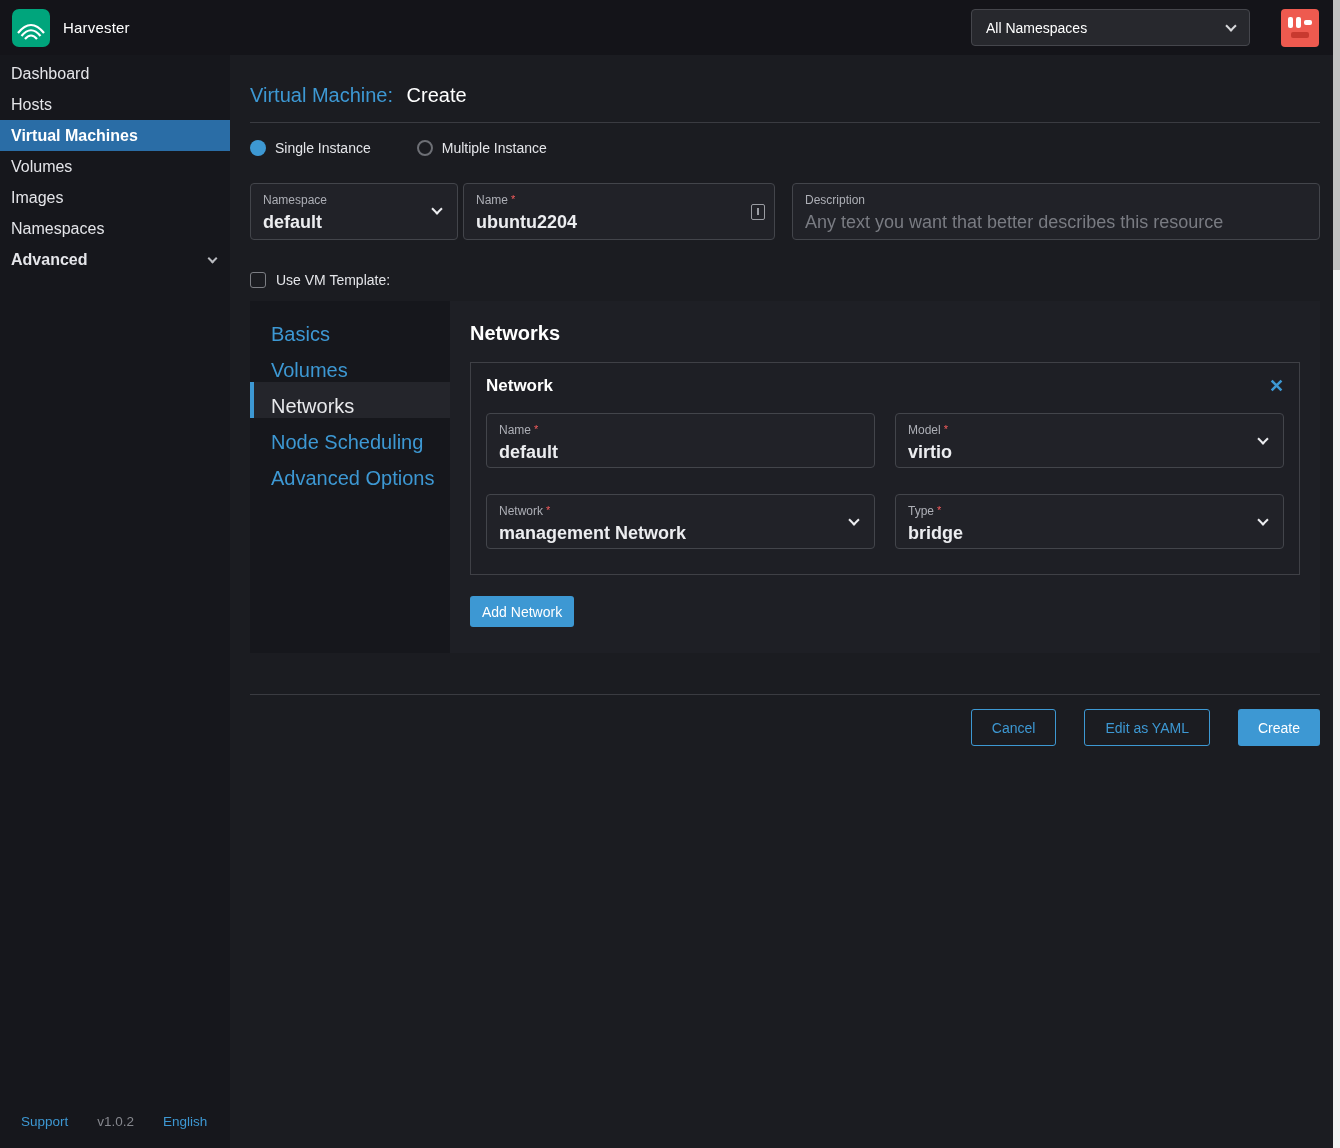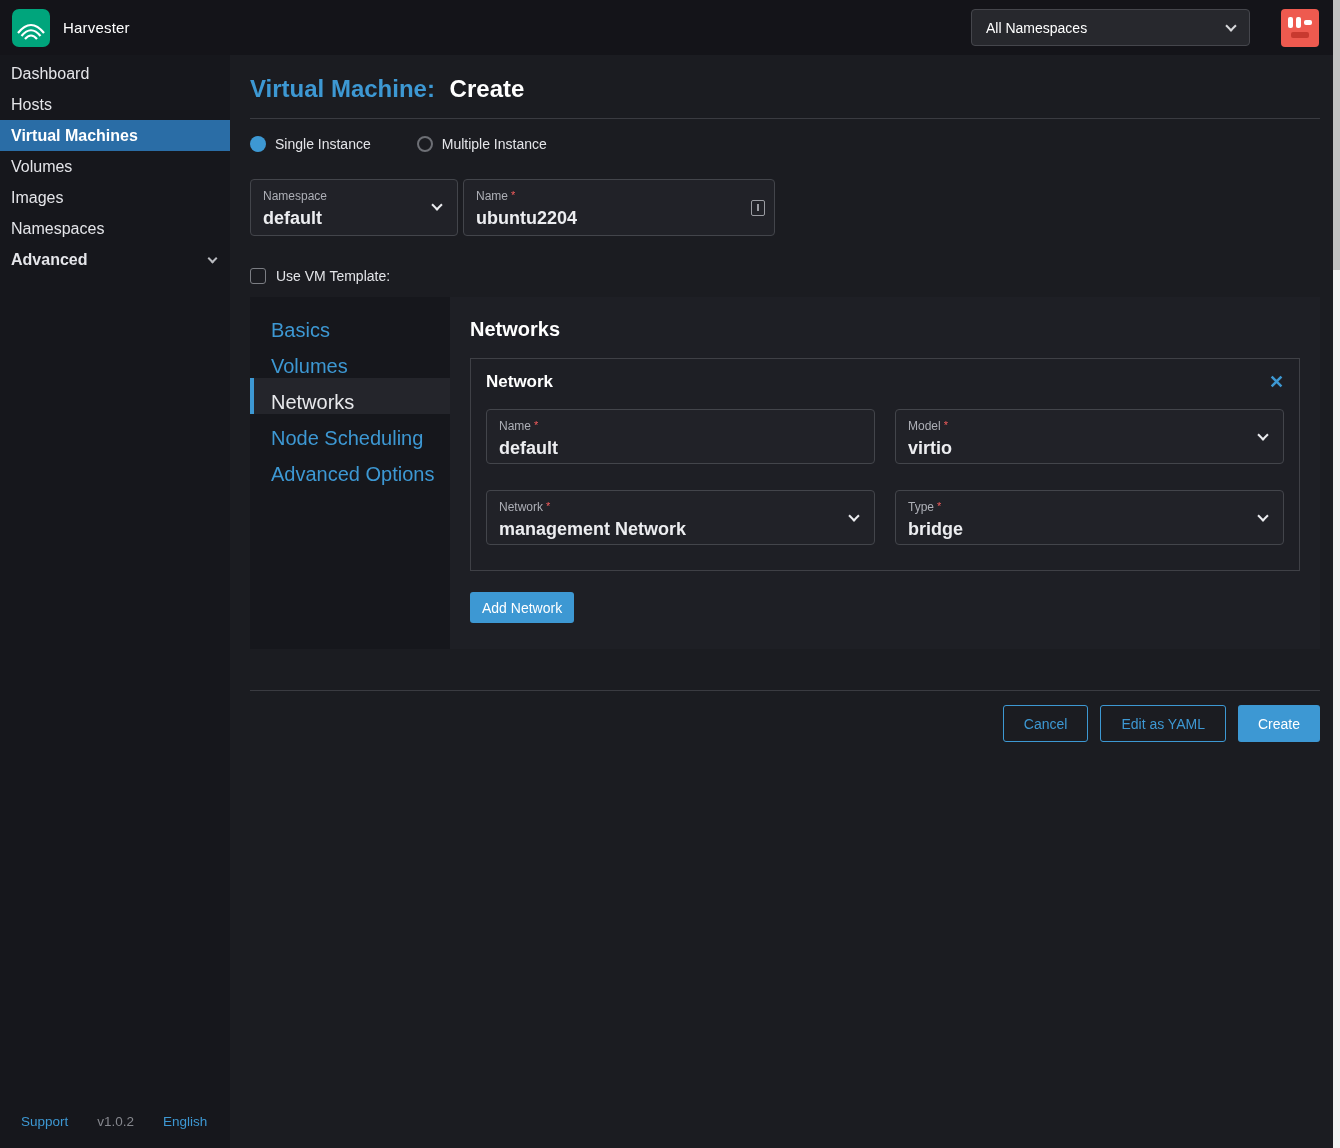--- a/index.html
+++ b/index.html
@@ -49,21 +49,21 @@
     display:flex; align-items:center; padding:0 21px; gap:29px; font-size:13.5px;
   }
   .link-blue { color:#3d98d3; cursor:pointer; }
   .muted { color:#85878d; }
 
   
   .main {
     position:absolute; top:55px; left:230px; width:1103px; height:1093px;
     background:#1b1c21; padding:0 13px 0 20px;
   }
-  .page-title { margin-top:20px; font-size:24px; font-weight:700; }
+  .page-title { margin-top:29px; font-size:20px; font-weight:400; }
   .page-title .pfx { color:#3d98d3; }
   .page-title .sfx { color:#ffffff; margin-left:8px; }
   .divider { border:none; border-top:1px solid #3a3b41; margin-top:15px; }
 
   .radio-row { margin-top:17px; display:flex; gap:46px; font-size:14px; }
   .radio-opt { display:flex; align-items:center; gap:9px; cursor:pointer; }
   .radio { width:16px; height:16px; border-radius:50%; flex:0 0 auto; }
   .radio.on  { background:#3d98d3; }
   .radio.off { border:2px solid #6d6f75; background:transparent; }
 
@@ -120,21 +120,21 @@
   .btn {
     display:inline-flex; align-items:center; justify-content:center;
     height:37px; padding:0 20px; border-radius:3px; font-size:14px;
     cursor:pointer; border:none; font-family:"Liberation Sans", sans-serif;
   }
   .btn-primary { background:#3d98d3; color:#ffffff; }
   .btn-outline { background:transparent; border:1px solid #3d98d3; color:#3d98d3; }
   .add-btn { margin-top:21px; height:31px; padding:0 12px; }
 
   .bottom-divider { border:none; border-top:1px solid #3a3b41; margin-top:41px; }
-  .actions { margin-top:14px; display:flex; justify-content:flex-end; gap:12px; }
+  .actions { margin-top:14px; display:flex; justify-content:flex-end; gap:28px; }
 
   
   .scroll-track { position:absolute; right:0; top:0; width:7px; height:1148px; background:#f3f3f3; }
   .scroll-thumb { position:absolute; right:0; top:0; width:7px; height:270px; background:#c2c2c2; }
 </style>
 </head>
 <body>
 
 <header class="topbar">
   <div class="brand">
@@ -219,20 +219,24 @@
   <div class="form-row">
     <div class="field f-namespace">
       <span class="lbl">Namespace</span>
       <span class="val">default</span>
       <span class="chev"></span>
     </div>
     <div class="field f-name">
       <span class="lbl req">Name</span>
       <input type="text" value="ubuntu2204" style="">
       <span class="name-icon"></span>
+    </div>
+    <div class="field f-desc">
+      <span class="lbl">Description</span>
+      <input type="text" placeholder="Any text you want that better describes this resource" style="">
     </div>
   </div>
 
   <div class="chk-row">
     <span class="checkbox"></span>
     <span>Use VM Template:</span>
   </div>
 
   <div class="tab-panel">
     <div class="tab-col">

